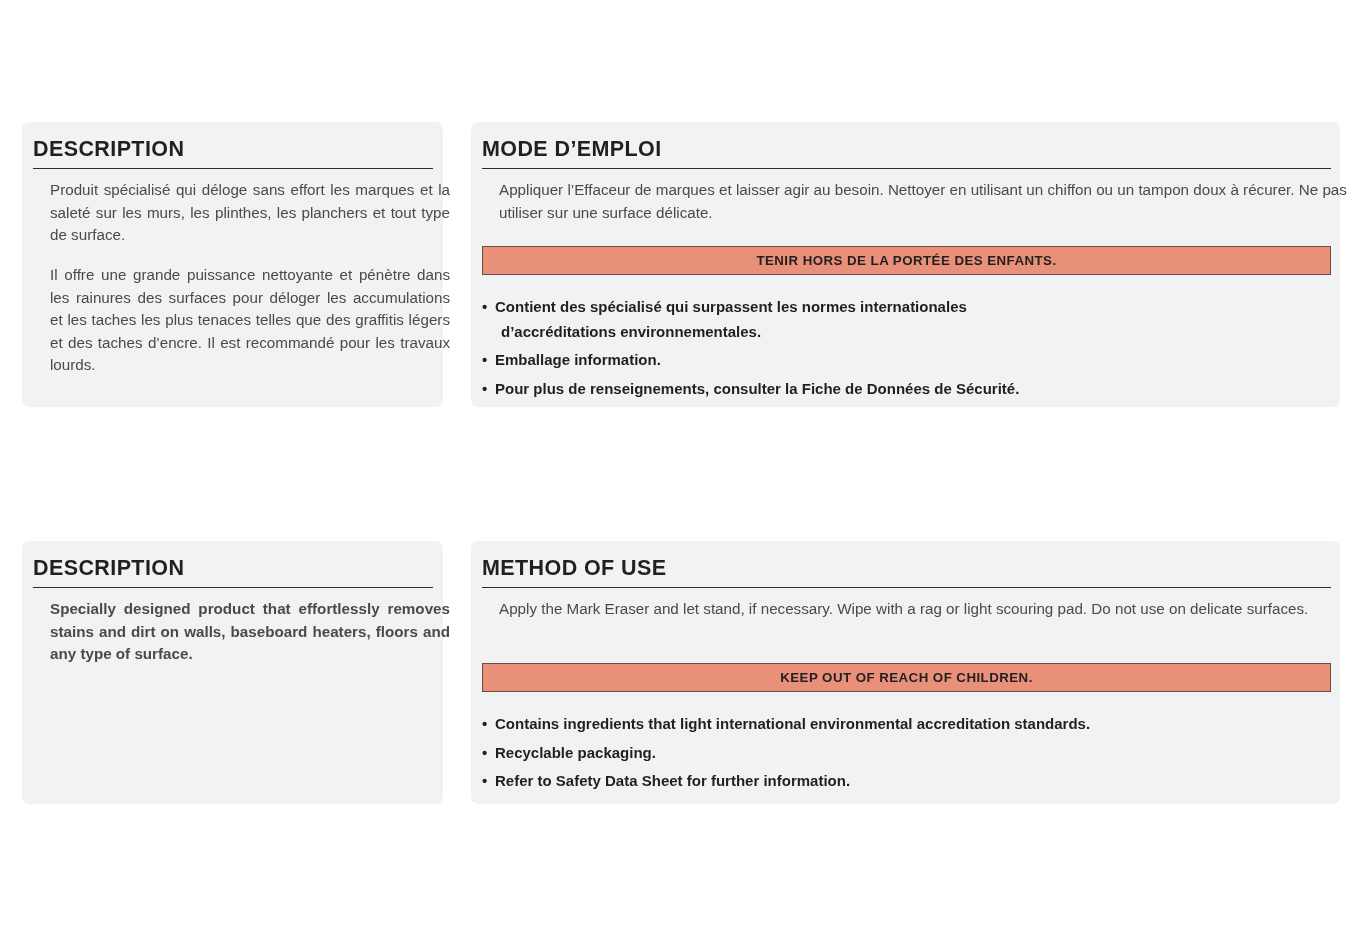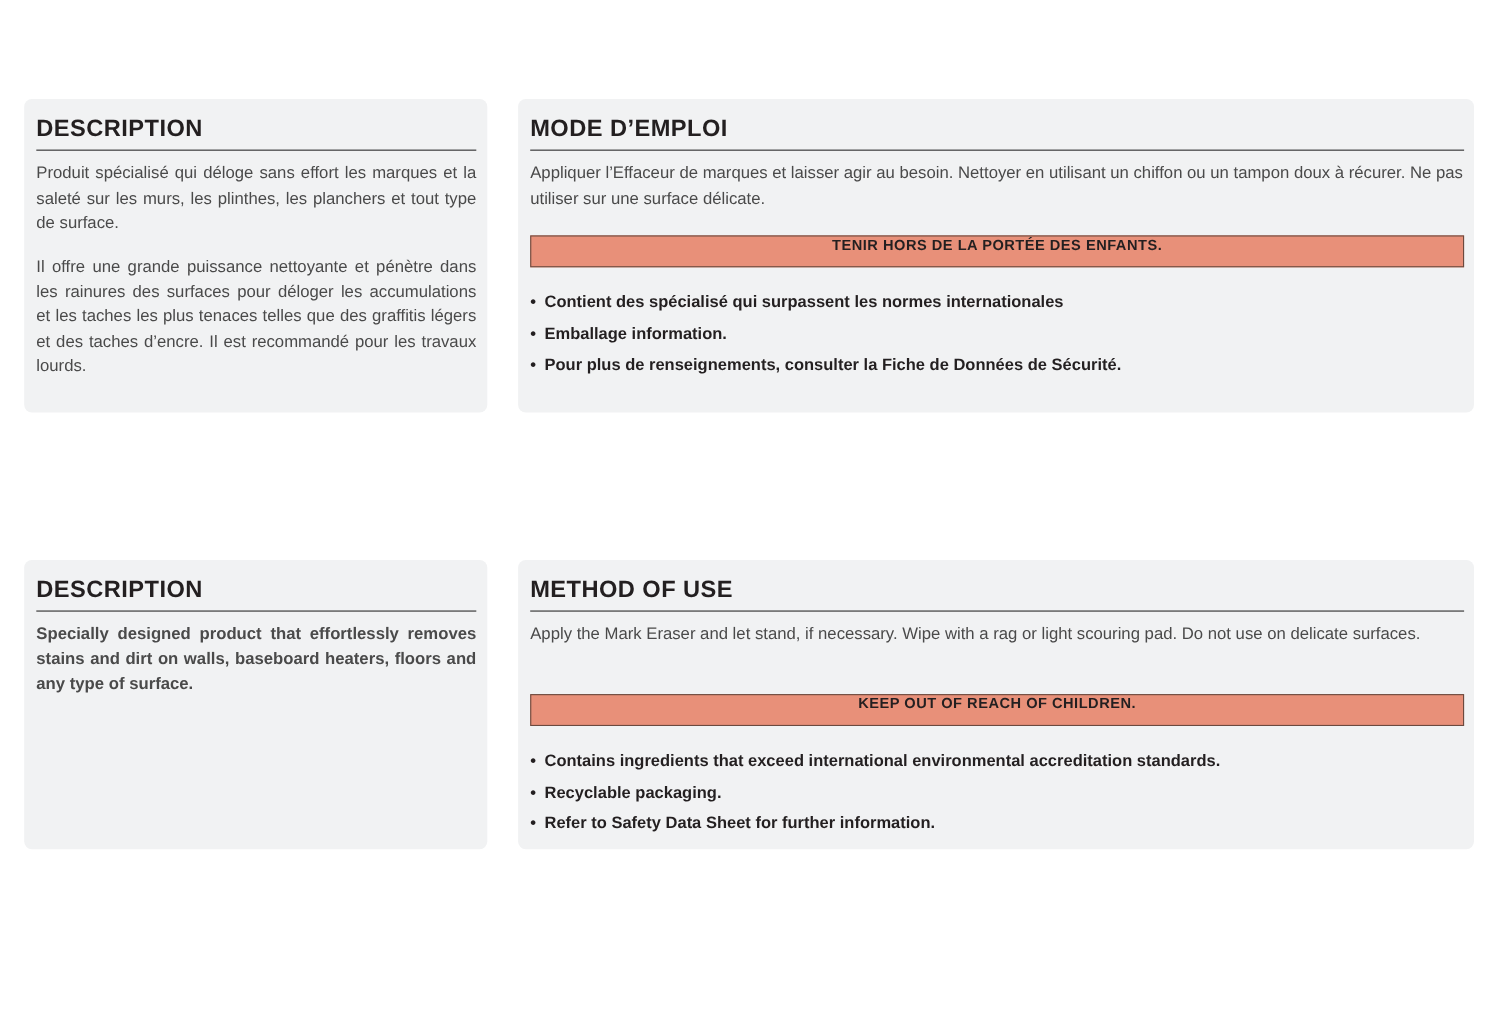--- a/index.html
+++ b/index.html
@@ -14,20 +14,21 @@
     font-family: "Liberation Sans", sans-serif;
     color: #3a3a3a;
     position: relative;
     overflow: hidden;
     -webkit-font-smoothing: antialiased;
   }
 
   .sheet {
     position: absolute;
     inset: 0;
+    margin-top: 32px;
   }
 
   
   .card {
     position: absolute;
     background: #f1f2f3;
     border-radius: 7px;
     box-sizing: border-box;
   }
   .card-desc-fr { left: 22px;  top: 90px;  width: 421px; height: 285px; }
@@ -65,21 +66,21 @@
     font-size: 15.2px;
     line-height: 22.6px;
     color: #4a4a4a;
     margin: 0;
     font-family: "Liberation Sans", sans-serif;
   }
   .body-just { text-align: justify; }
 
   .para-block {
     position: absolute;
-    left: 11px;
+    left: 28px;
   }
   .card-desc-fr .para-block,
   .card-desc-en .para-block { width: 400px; }
   .card-use-fr  .para-block,
   .card-use-en  .para-block { width: 849px; }
 
   .card-desc-fr .para-1 { top: 57px; }
   .card-desc-fr .para-2 { top: 142px; }
   .card-desc-en .para-1 { top: 57px; font-weight: bold; }
   .card-desc-en .para-2 { top: 142px; }
@@ -89,21 +90,21 @@
   
   .banner {
     position: absolute;
     left: 11px;
     width: 849px;
     height: 29px;
     background: #e89079;
     border: 1.3px solid #6b4a3f;
     box-sizing: border-box;
     display: flex;
-    align-items: flex-start;
+    align-items: center;
     justify-content: center;
   }
   .card-use-fr .banner { top: 124px; }
   .card-use-en .banner { top: 122px; }
   .banner-text {
     font-size: 13.3px;
     font-weight: bold;
     letter-spacing: 0.45px;
     color: #231f20;
     text-align: center;
@@ -168,20 +169,21 @@
     <p class="body-text para-block para-1">Appliquer l’Effaceur de marques et laisser agir au besoin. Nettoyer en utilisant un chiffon ou un tampon doux à récurer. Ne pas utiliser sur une surface délicate.</p>
 
     <div class="banner">
       <span class="banner-text">TENIR HORS DE LA PORTÉE DES ENFANTS.</span>
     </div>
 
     <ul class="bullets">
       <li class="bullet-item">
         <span class="bullet-dot">•</span>
         <span>Contient des spécialisé qui surpassent les normes internationales</span>
+        <span class="bullet-line2">d’accréditations environnementales.</span>
       </li>
       <li class="bullet-item">
         <span class="bullet-dot">•</span>
         <span>Emballage information.</span>
       </li>
       <li class="bullet-item">
         <span class="bullet-dot">•</span>
         <span>Pour plus de renseignements, consulter la Fiche de Données de Sécurité.</span>
       </li>
     </ul>
@@ -202,21 +204,21 @@
     </div>
     <p class="body-text para-block para-1">Apply the Mark Eraser and let stand, if necessary. Wipe with a rag or light scouring pad. Do not use on delicate surfaces.</p>
 
     <div class="banner">
       <span class="banner-text">KEEP OUT OF REACH OF CHILDREN.</span>
     </div>
 
     <ul class="bullets">
       <li class="bullet-item">
         <span class="bullet-dot">•</span>
-        <span>Contains ingredients that exceed international environmental accreditation standards.</span>
+        <span>Contains ingredients that light international environmental accreditation standards.</span>
       </li>
       <li class="bullet-item">
         <span class="bullet-dot">•</span>
         <span>Recyclable packaging.</span>
       </li>
       <li class="bullet-item">
         <span class="bullet-dot">•</span>
         <span>Refer to Safety Data Sheet for further information.</span>
       </li>
     </ul>

